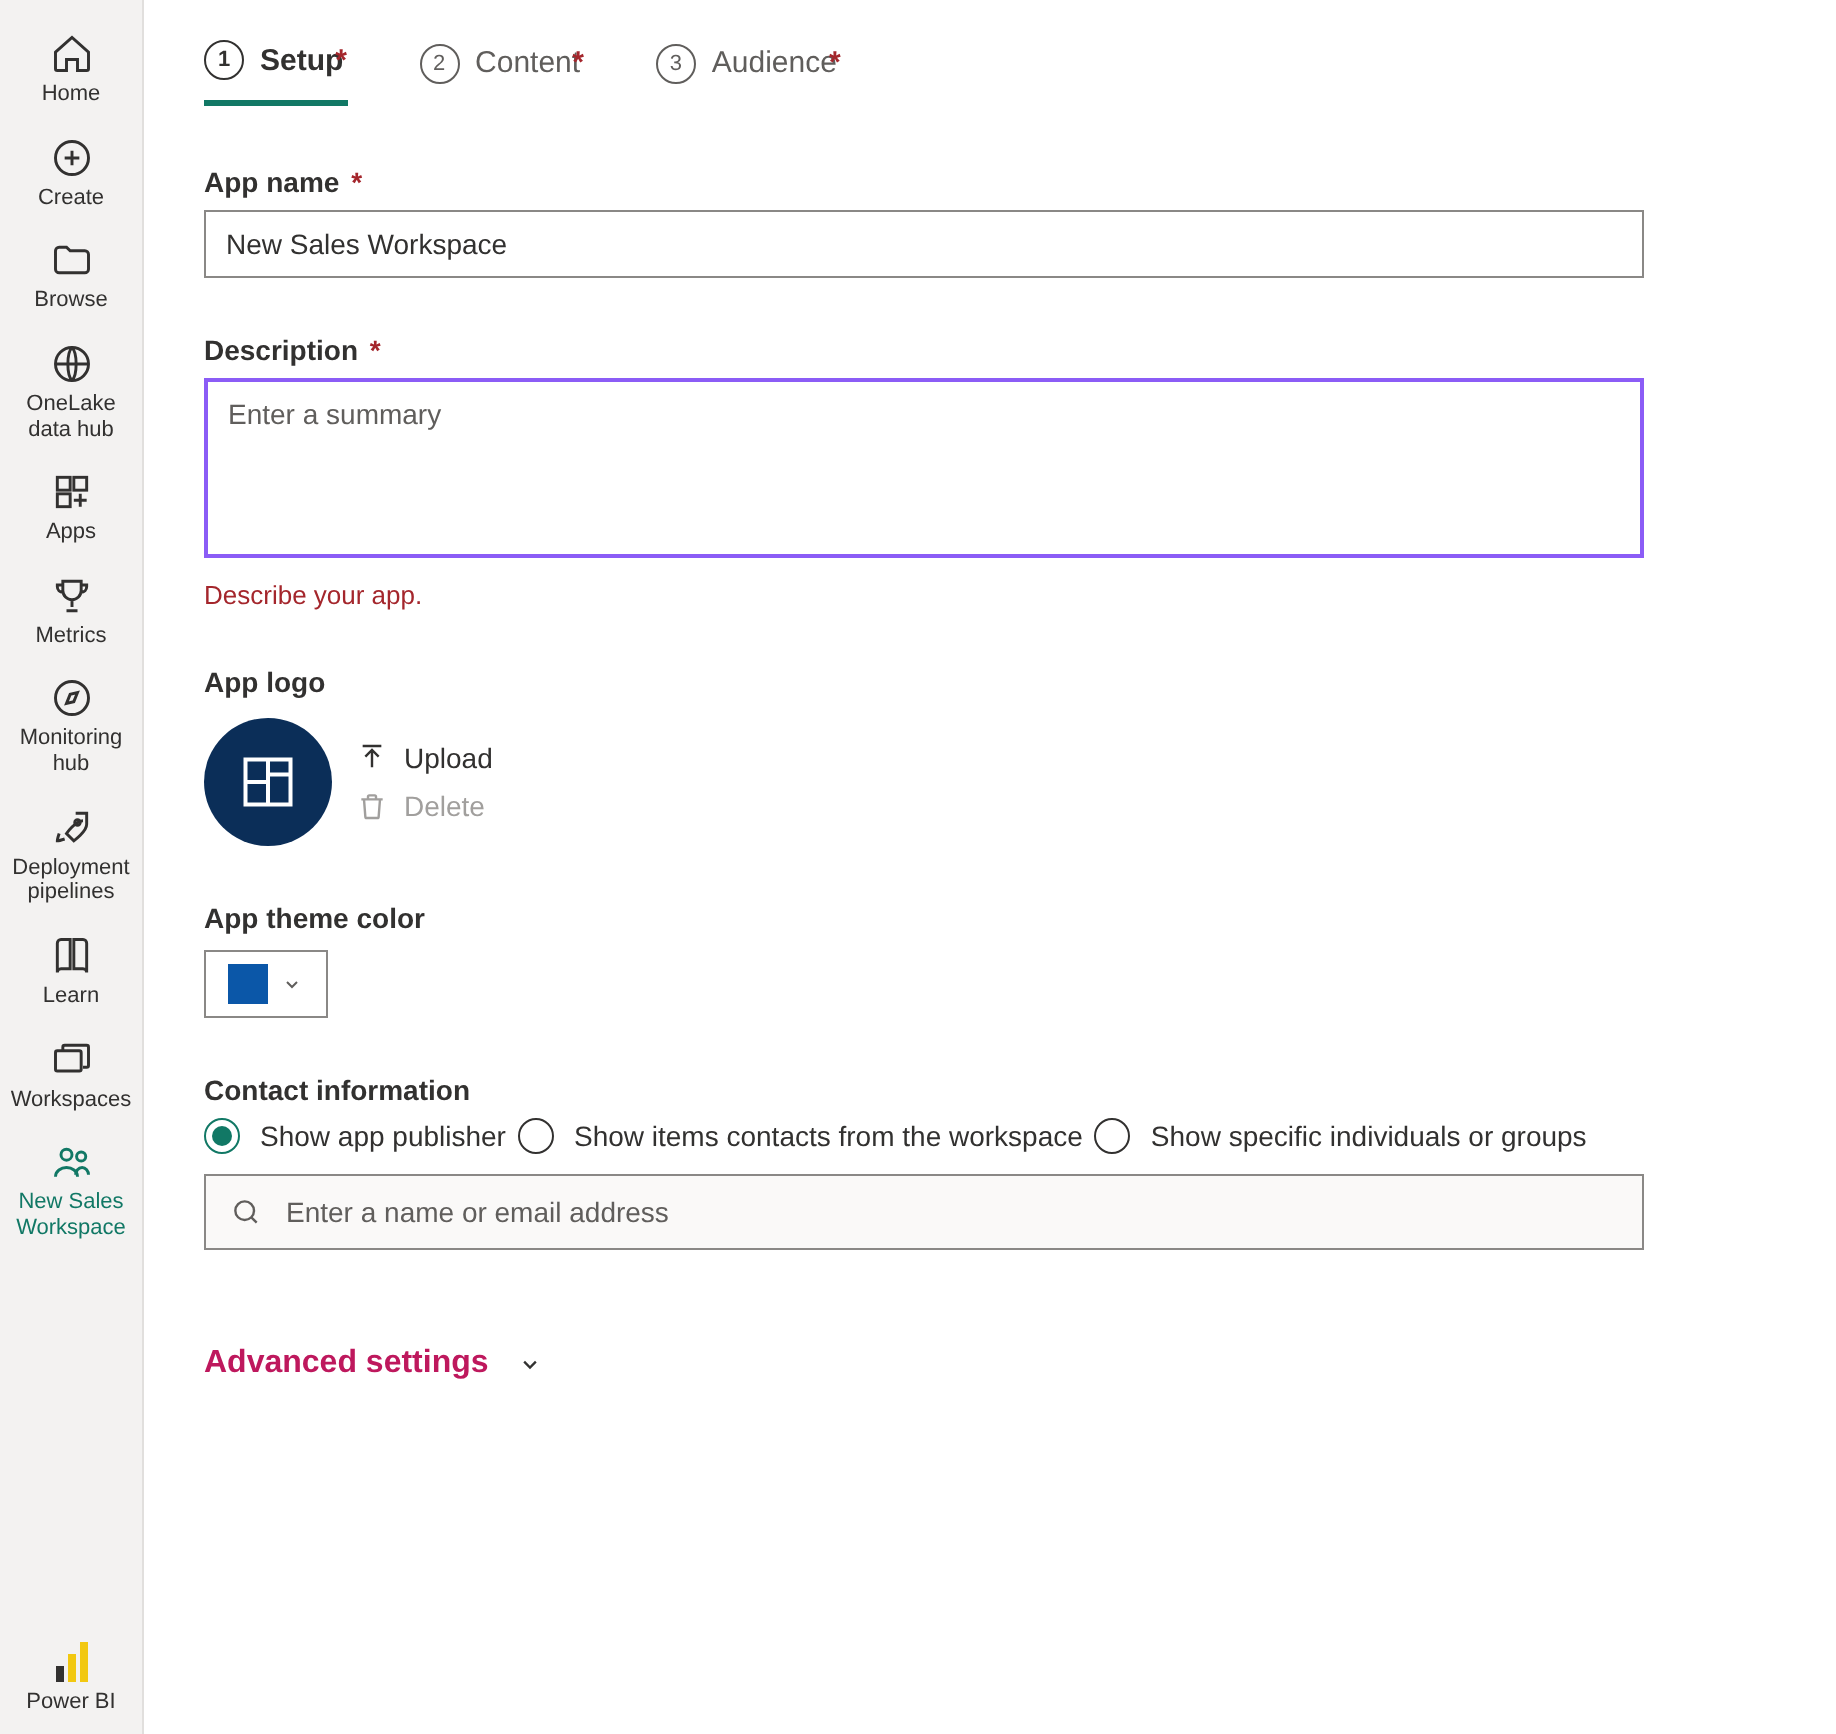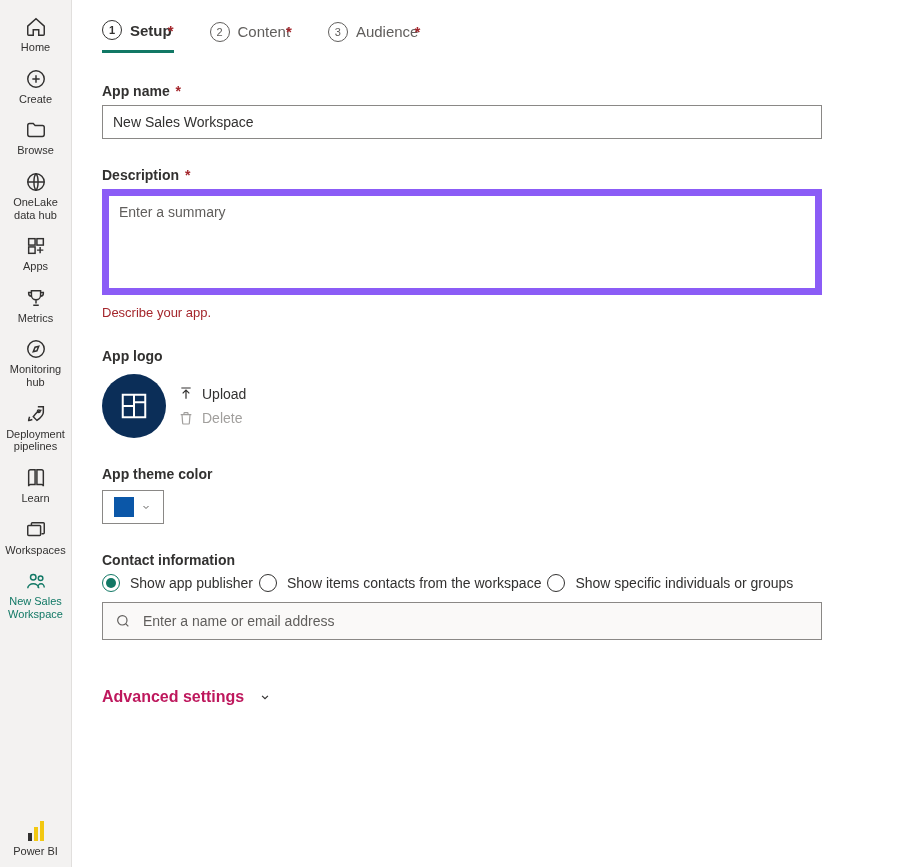--- a/index.html
+++ b/index.html
@@ -84,22 +84,22 @@
   .text-input {
     width: 720px; height: 34px;
     border: 1px solid #8a8886;
     padding: 0 10px;
     font-size: 14px;
     color: #323130;
     outline: none;
     font-family: inherit;
   }
   .textarea {
-    width: 720px; height: 106px;
-    border: 7px solid #8b5cf6;
+    width: 720px; height: 90px;
+    border: 2px solid #8b5cf6;
     padding: 8px 10px;
     font-size: 14px;
     color: #be185d;
     resize: none;
     font-family: inherit;
     outline: none;
   }
   .textarea::placeholder, .contact-input::placeholder { color: #605e5c; }
   .error-msg { color: #a4262c; font-size: 13px; margin-top: 6px; }
   .section-gap { margin-top: 28px; }

